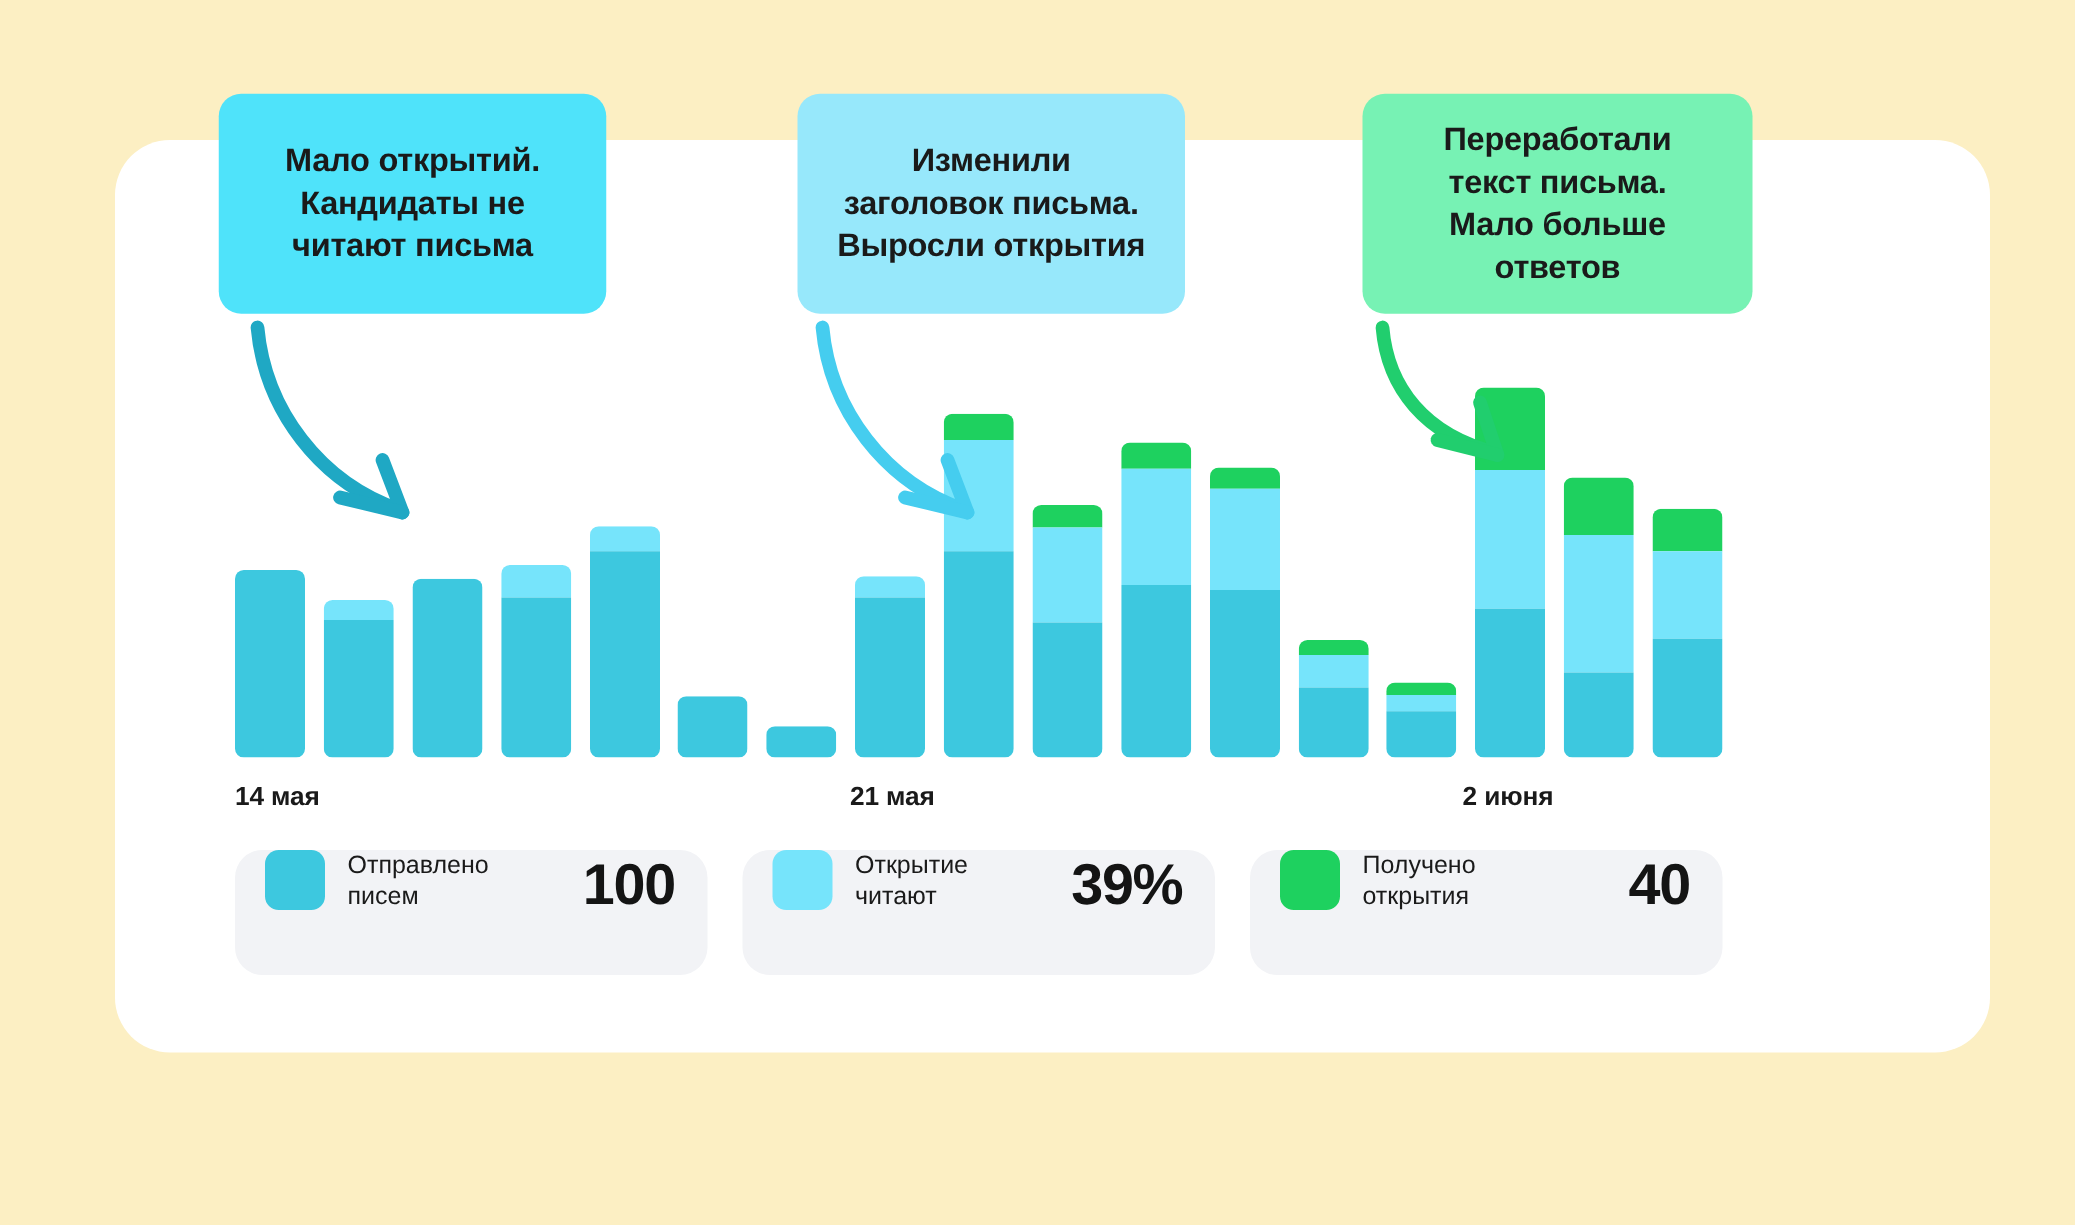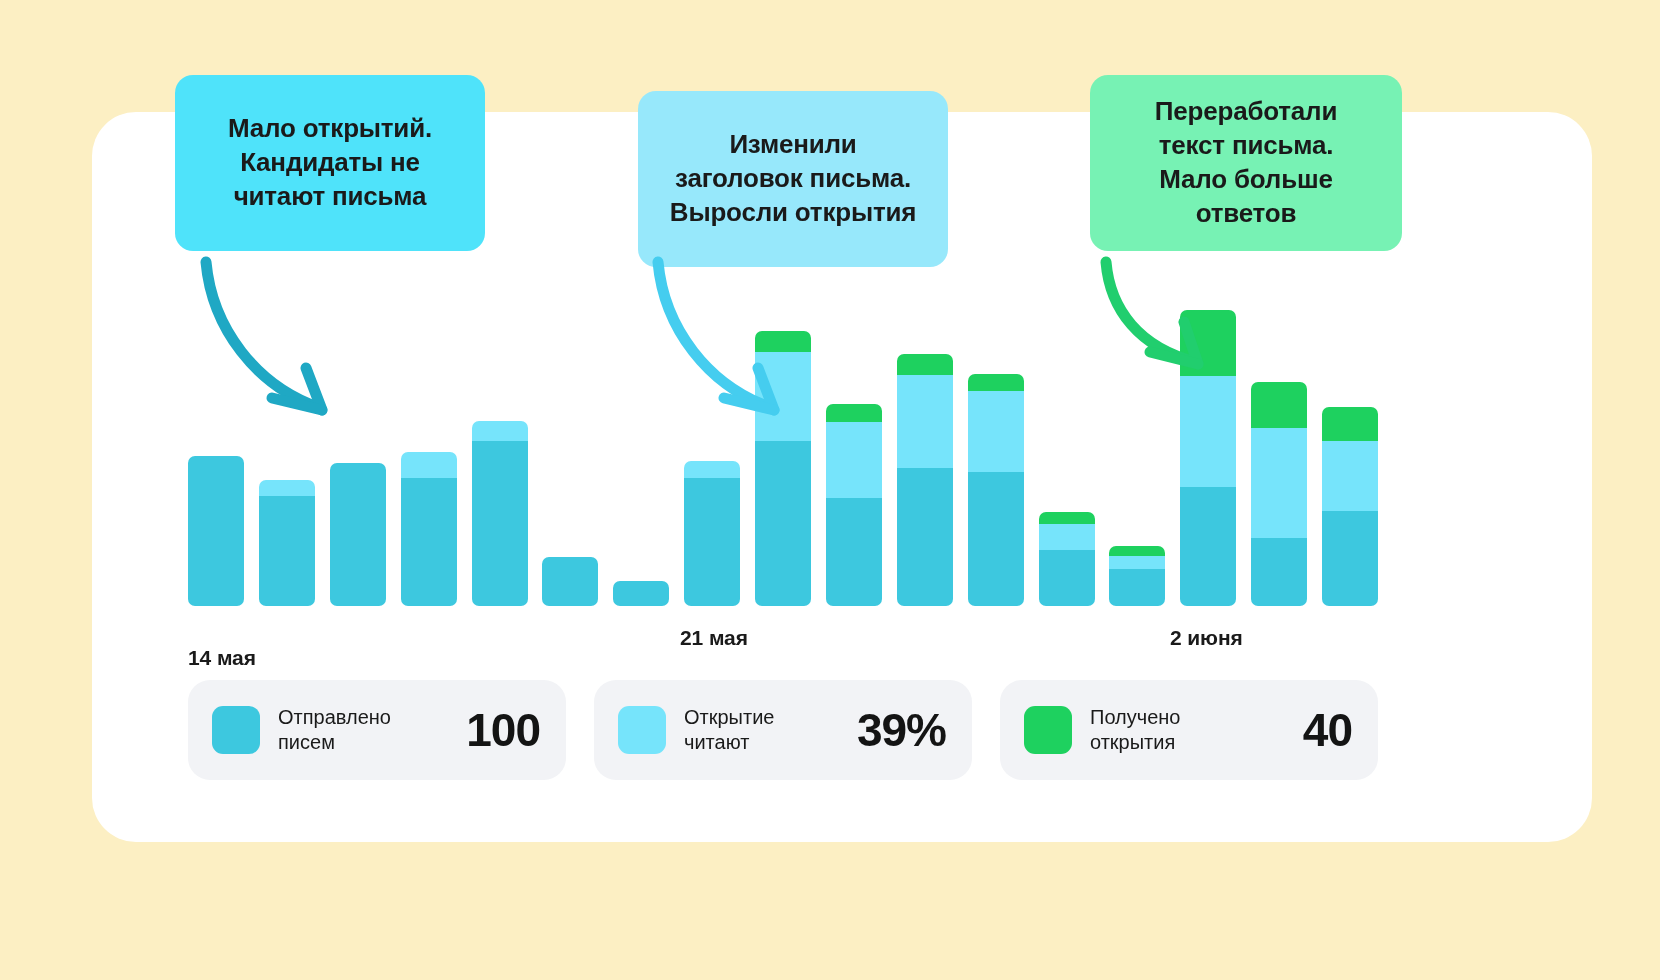--- a/index.html
+++ b/index.html
@@ -45,21 +45,20 @@
   }
   #callout-1 {
     left: 175px; top: 75px;
     width: 310px; height: 176px;
     background: #4FE3FA;
   }
   #callout-2 {
     left: 638px; top: 75px;
     width: 310px; height: 176px;
     background: #97E8FB;
-    margin-top: 16px;
   }
   #callout-3 {
     left: 1090px; top: 75px;
     width: 312px; height: 176px;
     background: #77F2B4;
   }
 
   
   .arrow-svg {
     position: absolute;
@@ -95,40 +94,39 @@
 
   
   .date-label {
     position: absolute;
     top: 626px;
     font-size: 21px;
     font-weight: bold;
     color: #1A1A1A;
     letter-spacing: -0.1px;
   }
-  #date-label-0 { left: 188px; margin-top: 20px; }
+  #date-label-0 { left: 188px; }
   #date-label-1 { left: 680px; }
   #date-label-2 { left: 1170px; }
 
   
   #legend-row {
     position: absolute;
     left: 188px;
     top: 680px;
     width: 1190px;
     display: flex;
     gap: 28px;
   }
   .legend-card {
     flex: 1;
     height: 100px;
     background: #F2F3F6;
     border-radius: 22px;
     display: flex;
-    align-items: center;
     padding: 0 26px 0 24px;
     box-sizing: border-box;
     gap: 18px;
   }
   .legend-swatch {
     width: 48px;
     height: 48px;
     border-radius: 11px;
     flex: 0 0 auto;
   }

